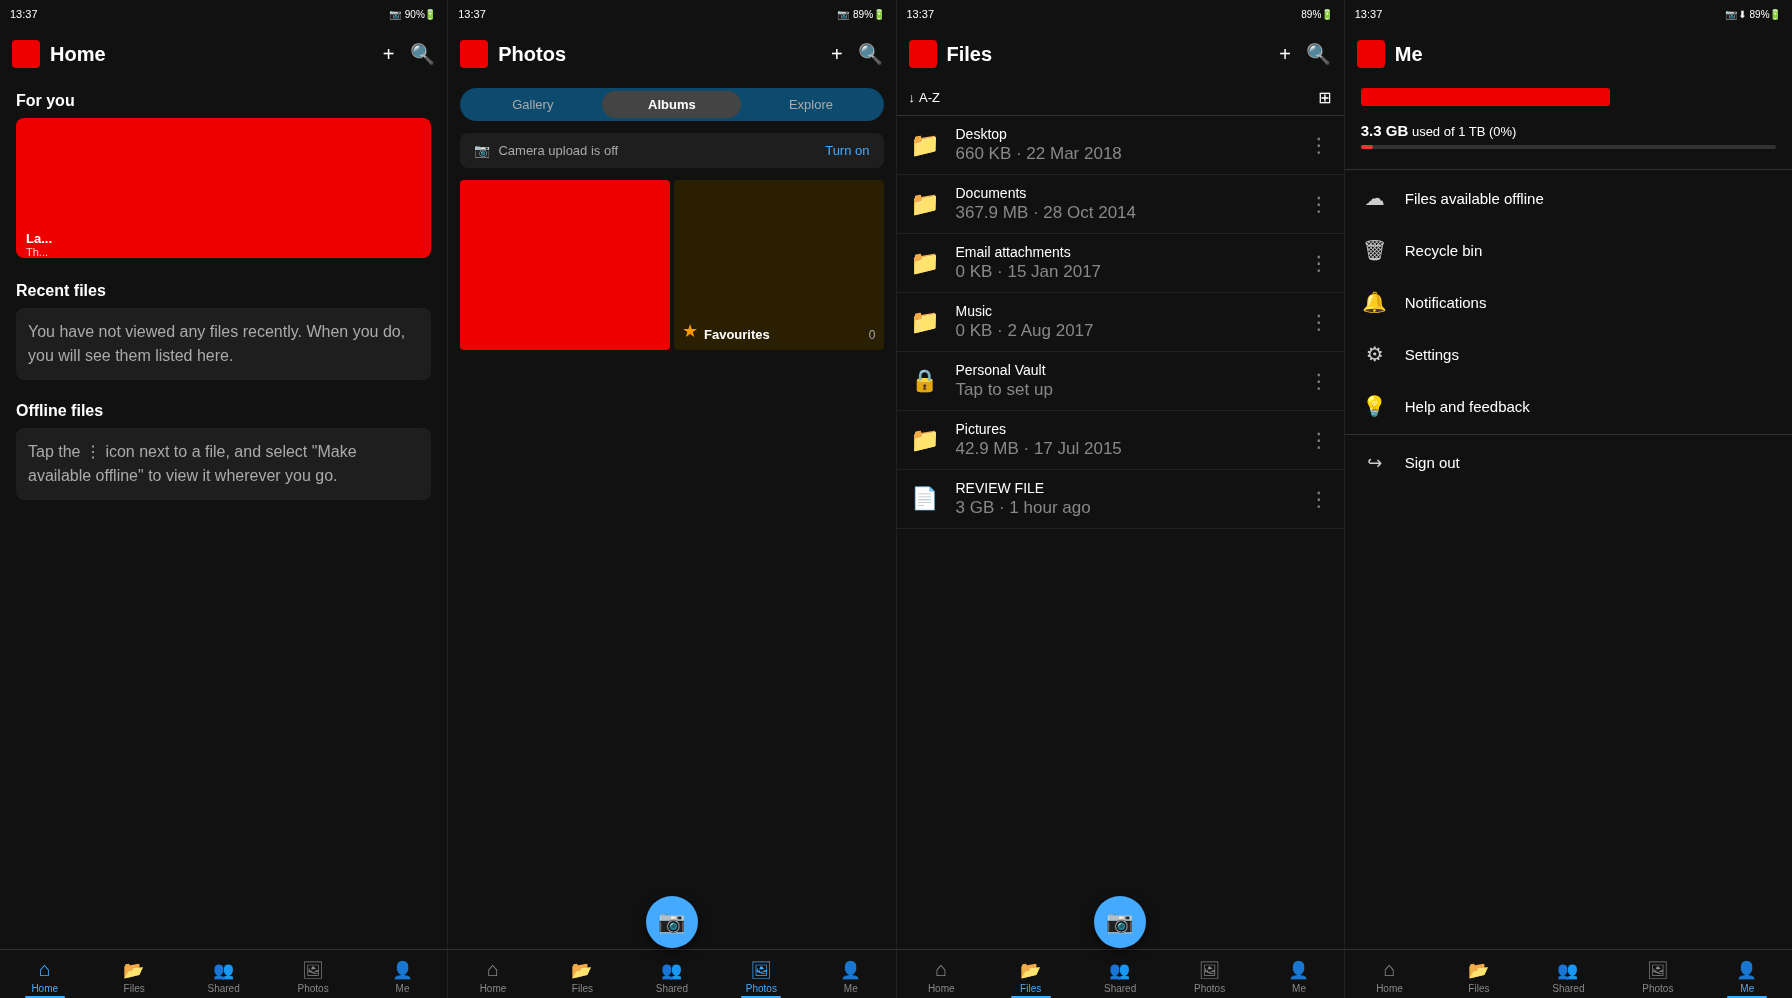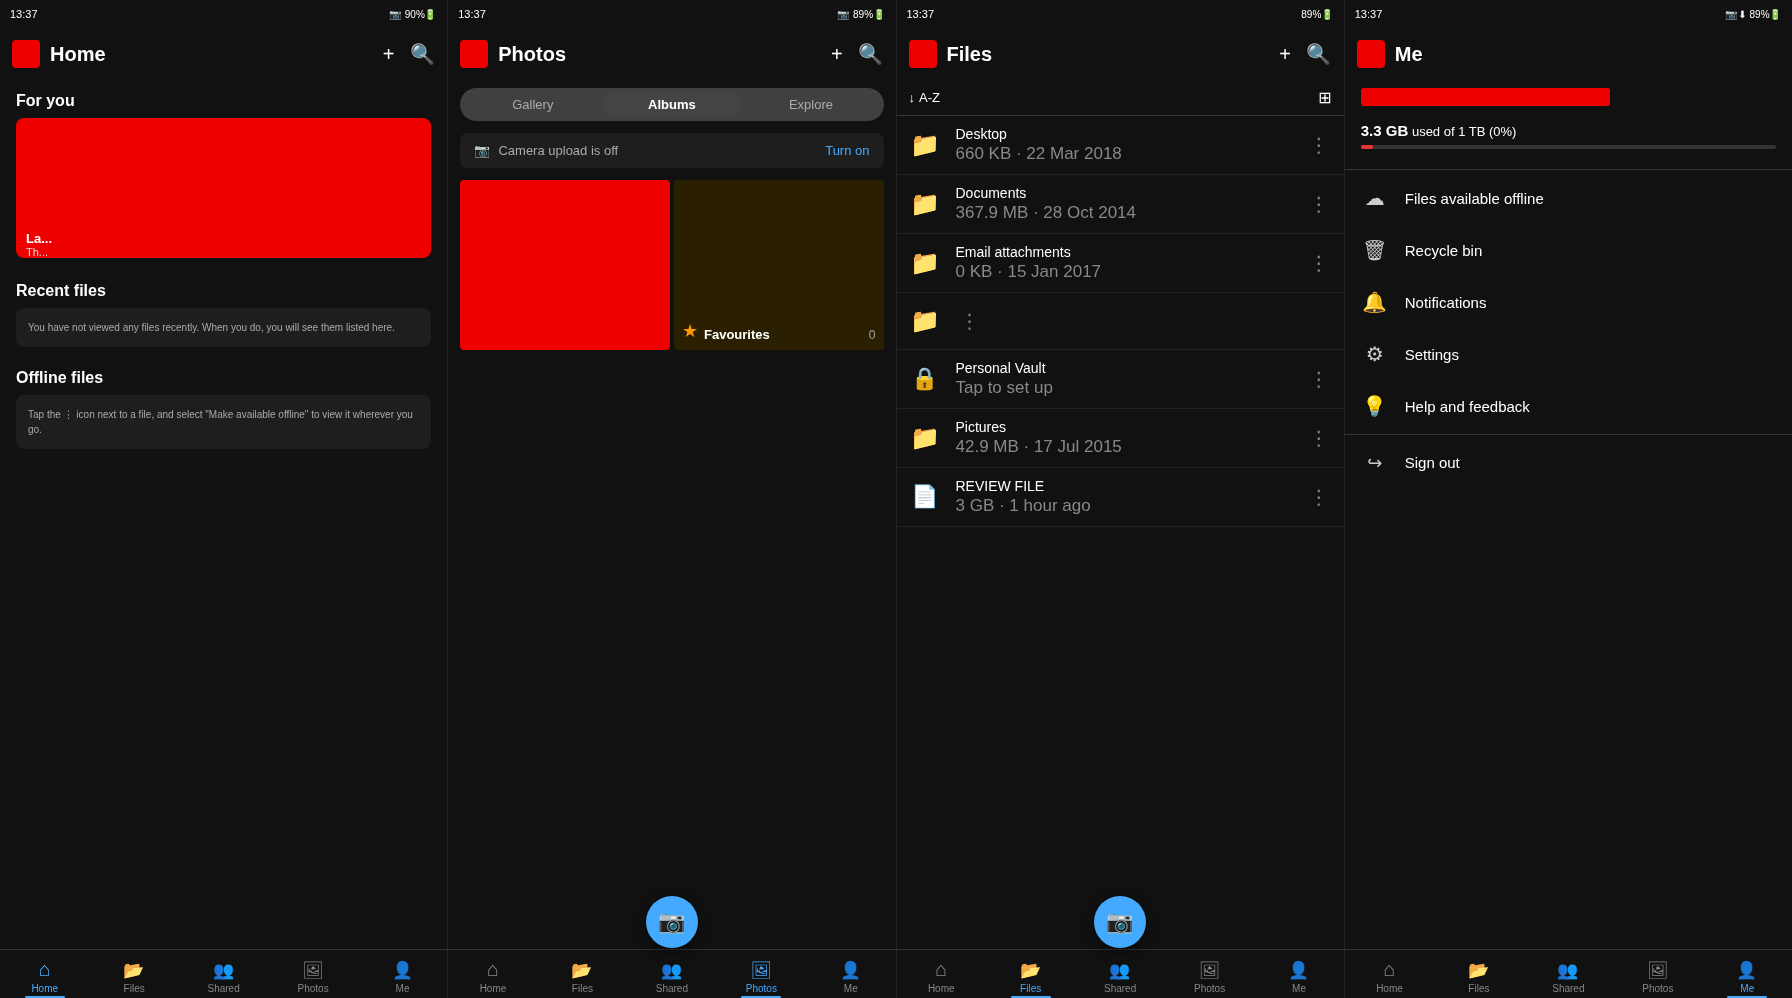--- a/index.html
+++ b/index.html
@@ -103,30 +103,30 @@
       bottom: 0;
       left: 10px;
       color: #fff;
       font-size: 12px;
     }
     .info-box {
       margin: 0 16px 10px;
       background: #1e1e1e;
       border-radius: 8px;
       padding: 12px;
-      font-size: 10px;
+      font-size: 16px;
       color: #aaa;
       line-height: 1.5;
     }
 
     
     .tab-bar {
       display: flex;
       margin: 8px 12px;
-      background: #404040;
+      background: #0c4a6e;
       border-radius: 20px;
       padding: 3px;
       justify-content: flex-end;
     }
     .tab-item {
       flex: 1;
       text-align: center;
       padding: 6px 0;
       font-size: 13px;
       color: #aaa;
@@ -467,20 +467,24 @@
           <div class="file-name">Email attachments</div>
           <div class="file-meta">0 KB · 15 Jan 2017</div>
         </div>
         <span class="more-btn">⋮</span>
       </div>
 
       <div class="file-item">
         <div class="file-icon">
             <span class="folder-icon-yellow"></span>
           </div>
+        <div class="file-info">
+          <div class="file-name">Music</div>
+          <div class="file-meta">0 KB · 2 Aug 2017</div>
+        </div>
         <span class="more-btn">⋮</span>
       </div>
 
       <div class="file-item vault-row">
         <div class="file-icon" style="font-size:22px;color:#888;">🔒</div>
         <div class="file-info">
           <div class="file-name">Personal Vault</div>
           <div class="file-meta">Tap to set up</div>
         </div>
         <span class="more-btn">⋮</span>

